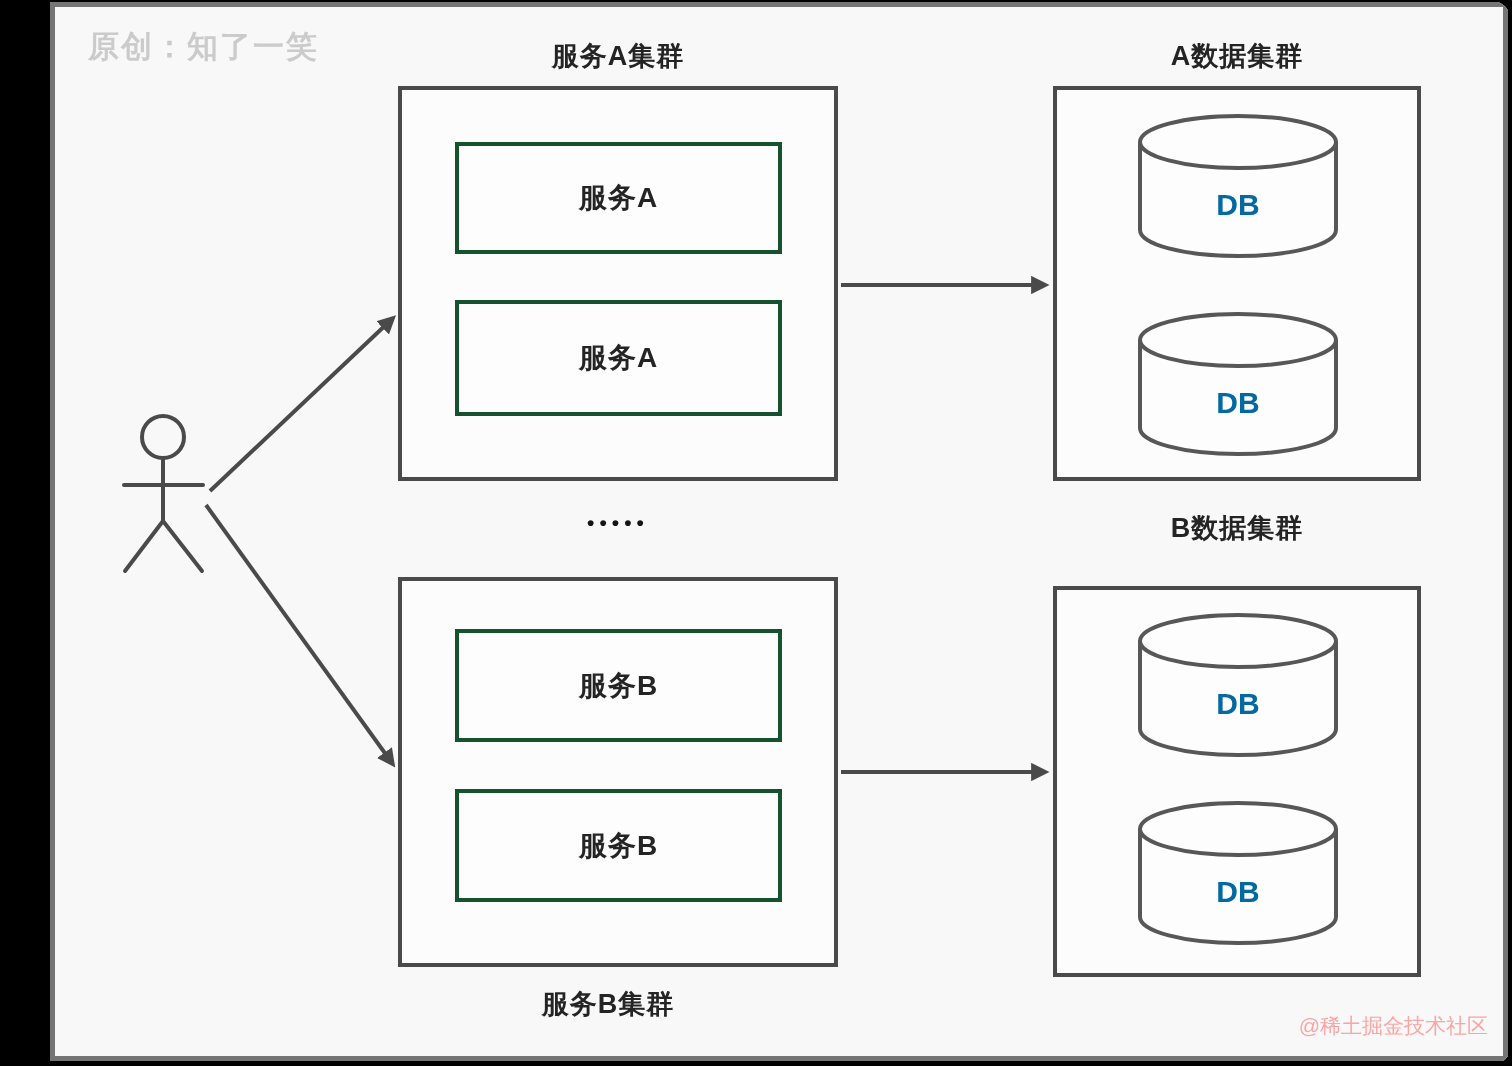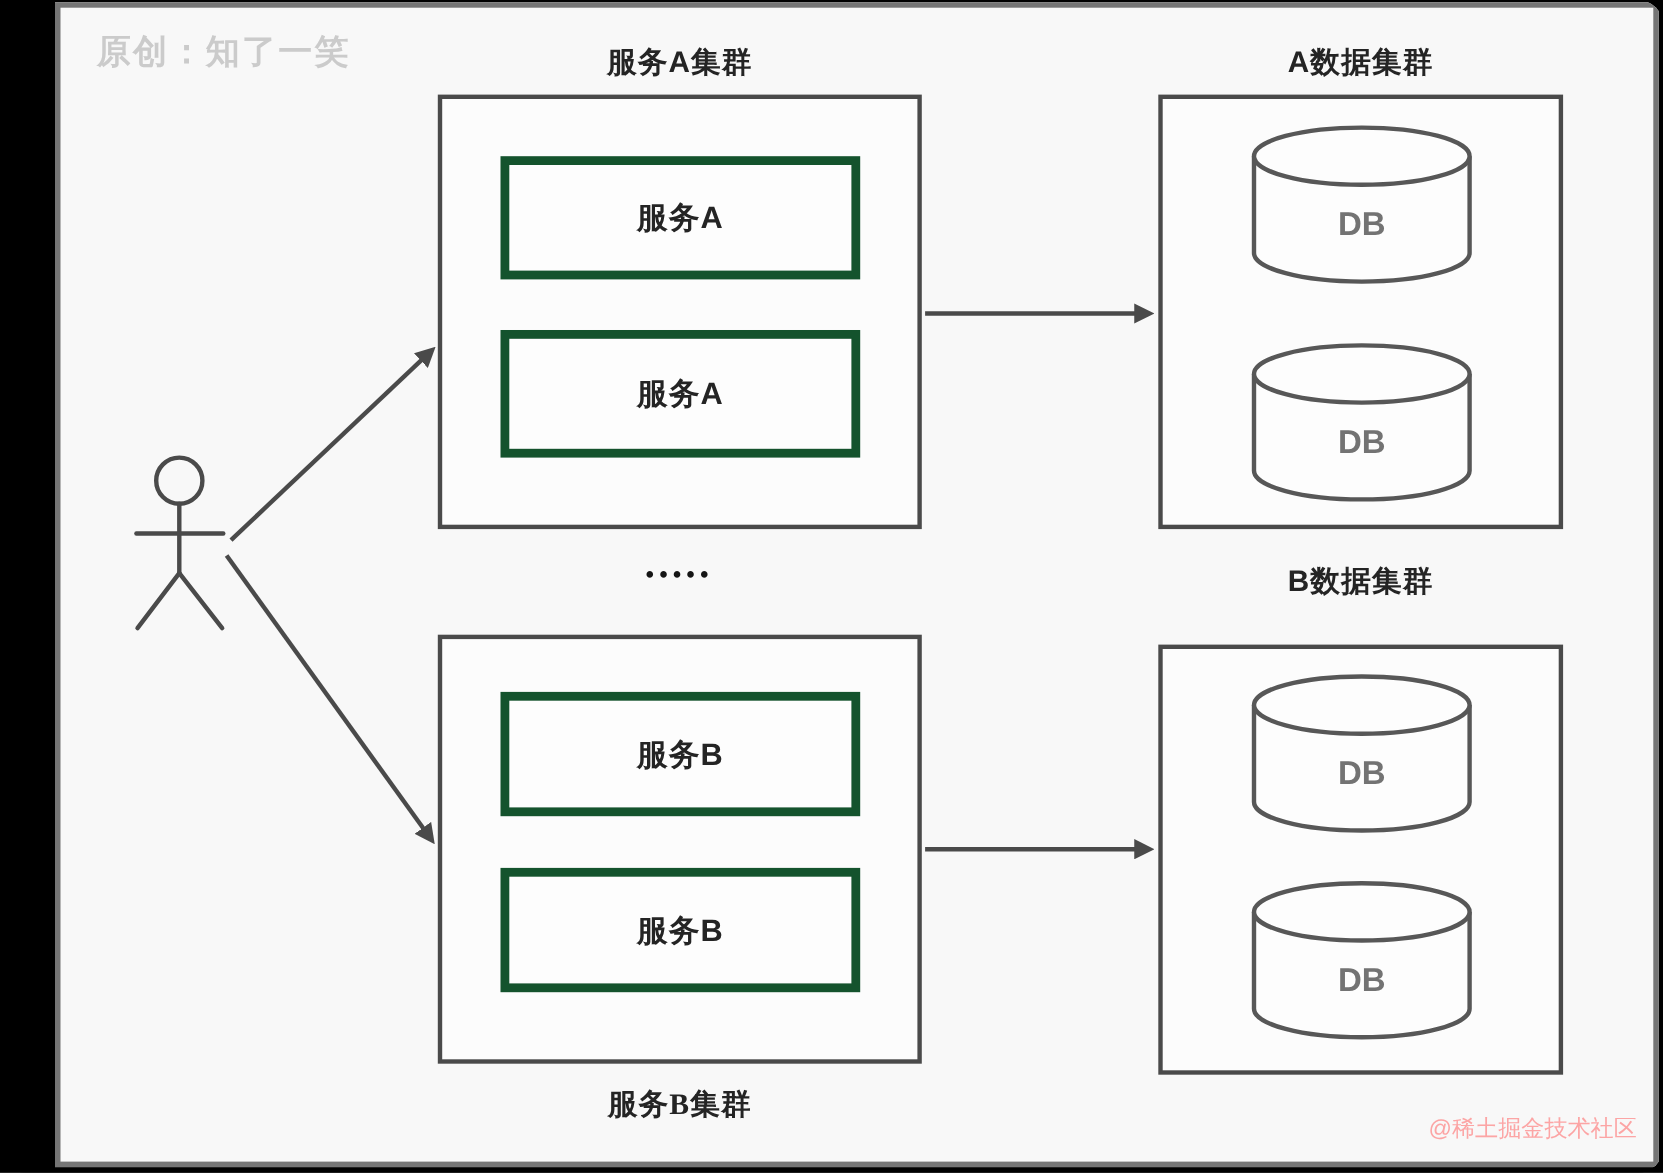--- a/index.html
+++ b/index.html
@@ -8,39 +8,39 @@
   .panel{position:absolute;left:50px;top:2px;width:1458px;height:1059px;
          background:#f8f8f8;border:5px solid #757575;box-sizing:border-box;}
   .wm-tl{position:absolute;left:88px;top:26px;font-size:31px;font-weight:bold;
          color:#cbcbcb;letter-spacing:2px;}
   .wm-br{position:absolute;right:24px;top:1012px;font-size:21px;color:#fca5a5;}
   .title{position:absolute;font-size:27px;font-weight:bold;color:#242424;
          text-align:center;letter-spacing:1px;}
   .t-sa{left:398px;width:440px;top:38px;}
   .t-da{left:1053px;width:368px;top:38px;}
   .t-db{left:1053px;width:368px;top:510px;}
-  .t-sb{left:398px;width:440px;top:986px;font-family:Liberation Serif, serif;}
+  .t-sb{left:388px;width:440px;top:986px;}
   .box{position:absolute;border:4px solid #4a4a4a;background:#fcfcfc;box-sizing:border-box;}
   .b-sa{left:398px;top:86px;width:440px;height:395px;}
   .b-sb{left:398px;top:577px;width:440px;height:390px;}
   .b-da{left:1053px;top:86px;width:368px;height:395px;}
   .b-db{left:1053px;top:586px;width:368px;height:391px;}
-  .node{position:absolute;border:8px solid #14532d;background:#fdfdfd;box-sizing:border-box;
+  .node{position:absolute;border:4px solid #14532d;background:#fdfdfd;box-sizing:border-box;
         display:flex;align-items:center;justify-content:center;
         font-size:28px;font-weight:bold;color:#242424;letter-spacing:1px;}
   .n-a1{left:455px;top:142px;width:327px;height:112px;}
   .n-a2{left:455px;top:300px;width:327px;height:116px;}
   .n-b1{left:455px;top:629px;width:327px;height:113px;}
   .n-b2{left:455px;top:789px;width:327px;height:113px;}
   .cyl{position:absolute;width:202px;height:150px;}
   .c-a1{left:1137px;top:112px;} .c-a2{left:1137px;top:310px;}
   .c-b1{left:1137px;top:611px;} .c-b2{left:1137px;top:799px;}
   .cyl svg{display:block;}
   .cyl-label{position:absolute;left:0;right:0;top:76px;text-align:center;
-             font-size:30px;font-weight:bold;color:#737373;}
+             font-size:30px;font-weight:bold;color:#0369a1;}
   .overlay{position:absolute;left:0;top:0;pointer-events:none;}
   .dots{position:absolute;left:398px;top:511px;width:440px;text-align:center;
         font-size:21px;font-weight:bold;letter-spacing:5px;color:#151515;}
 </style>
 </head>
 <body>
 
 <div class="canvas">
 
   <div class="panel"></div>

